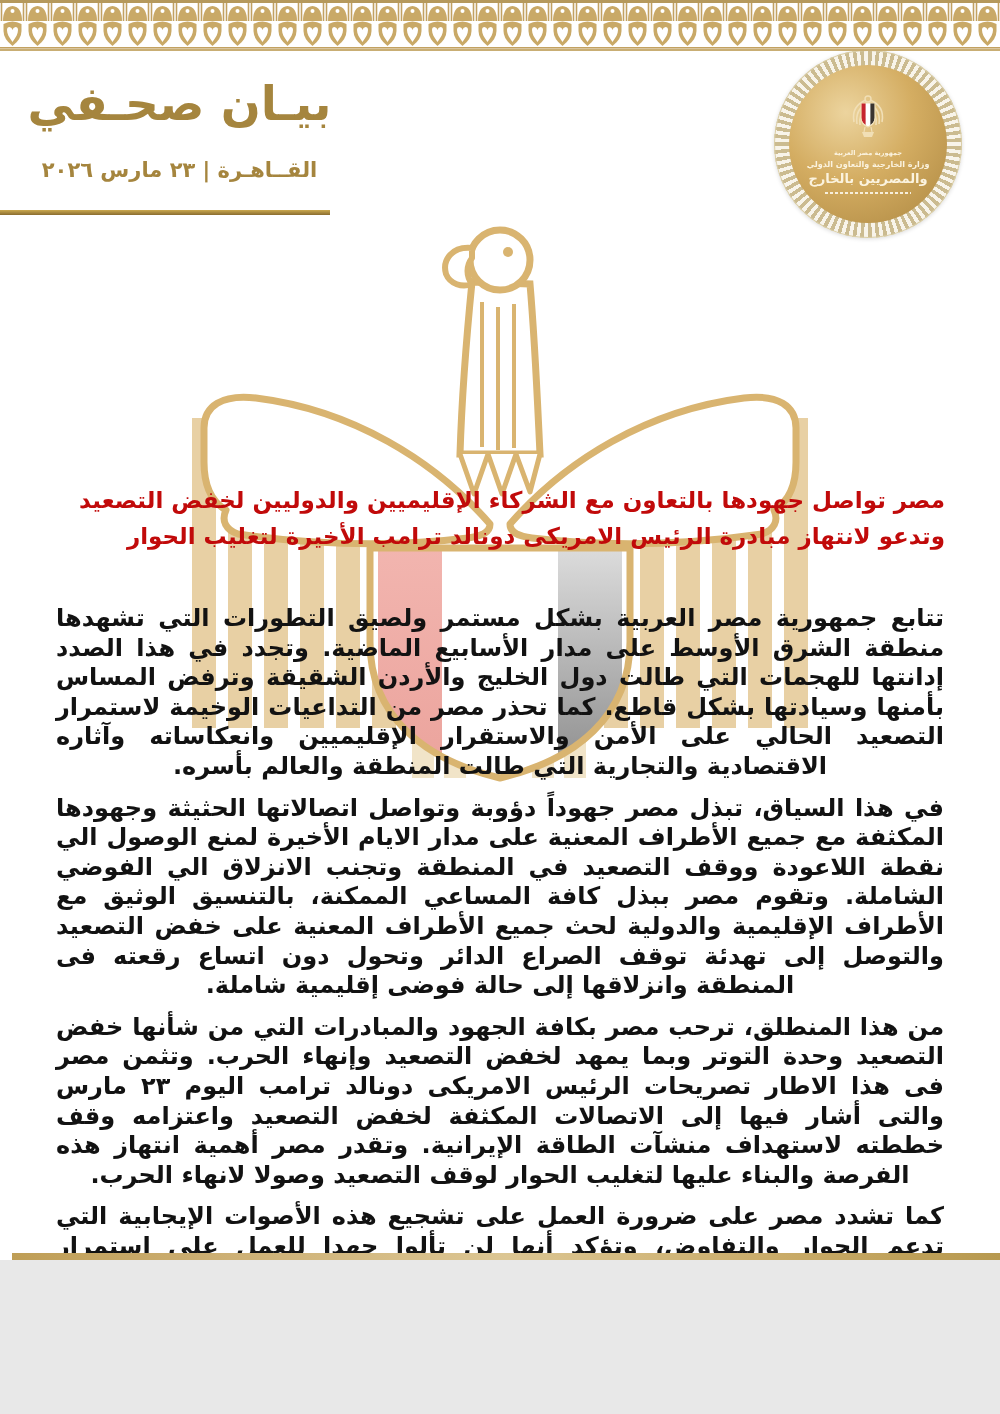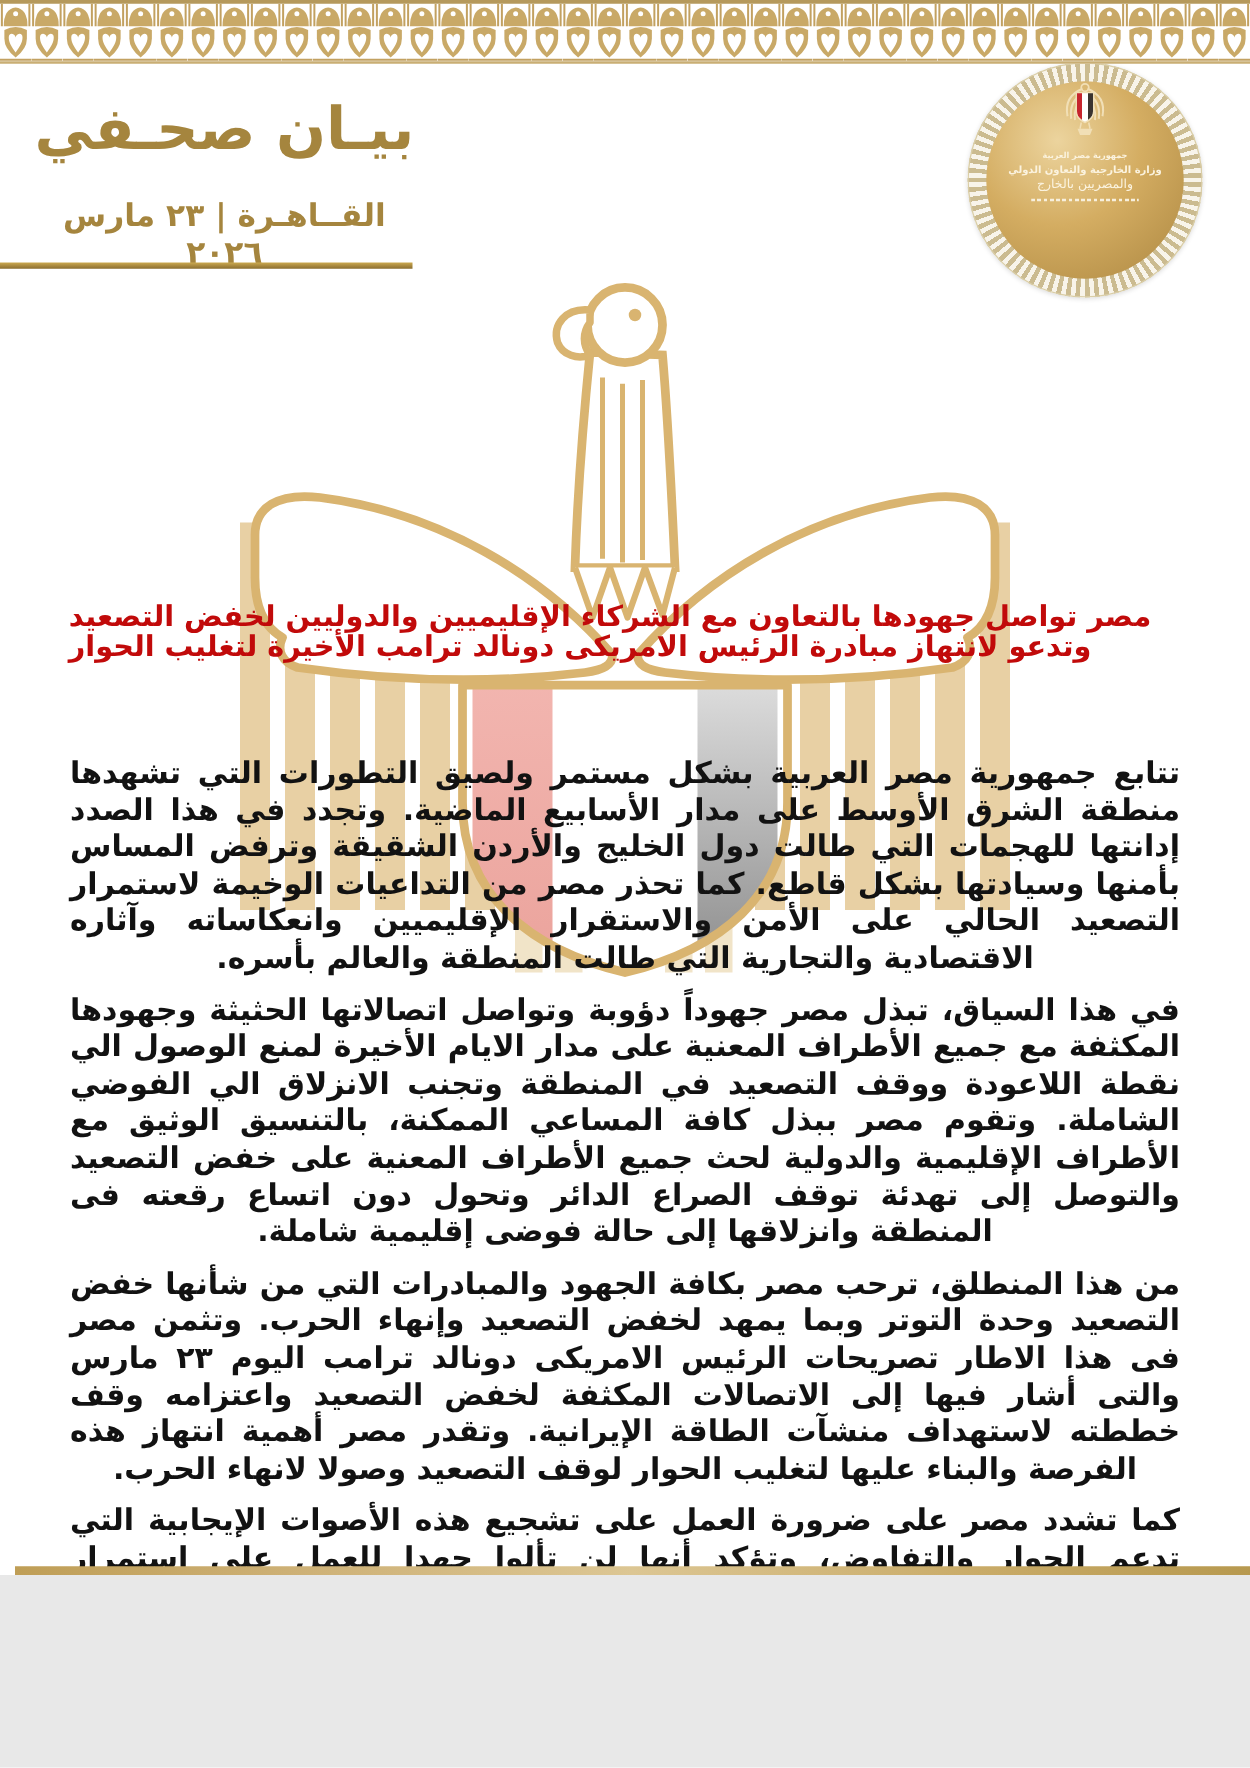--- a/index.html
+++ b/index.html
@@ -11,43 +11,43 @@
   
   .orn{position:absolute;left:0;right:0;display:flex;overflow:hidden;
        border-top:3px solid #b5995c;border-bottom:2px solid #c9ae74;background:#fff;z-index:3;}
   .orn.top{top:0;height:46px;}
   .orn.bottom{top:1332px;height:46px;transform:scaleY(-1);}
   .orn svg{flex:0 0 auto;display:block;}
 
   
   .title-block{position:absolute;left:22px;top:78px;width:315px;text-align:center;z-index:2;}
   .page-title{margin:0;font-size:47px;line-height:1.1;font-weight:700;color:#a5853e;direction:rtl;}
-  .dateline{margin-top:28px;font-size:25px;font-weight:700;color:#a5853e;direction:rtl;}
+  .dateline{margin-top:28px;font-size:21px;font-weight:700;color:#a5853e;direction:rtl;}
   .title-rule{position:absolute;left:0;top:210px;width:330px;height:5px;
     background:linear-gradient(180deg,#cba94f 0%,#8a6d2f 100%);z-index:2;}
 
   
   .seal{position:absolute;right:38px;top:50px;width:188px;height:188px;border-radius:50%;
     background:repeating-conic-gradient(from 0deg,#cbbb90 0deg 2.4deg,#f8f4ea 2.4deg 4.8deg);
     box-shadow:0 0 0 1px #d9cda6 inset, 0 1px 4px rgba(0,0,0,.15);z-index:1;}
   .seal-core{position:absolute;inset:15px;border-radius:50%;
     background:radial-gradient(circle at 36% 30%, #ecd49e 0%, #d4ad62 45%, #bb954d 80%, #b08a42 100%);
-    display:flex;flex-direction:column;align-items:center;text-align:center;}
+    display:flex;flex-direction:column;align-items:center;justify-content:center;text-align:center;}
   .seal-line1{font-size:6.5px;font-weight:700;color:#fbf3df;direction:rtl;margin-top:5px;}
   .seal-line2{font-size:8px;font-weight:700;color:#fbf3df;direction:rtl;margin-top:3px;}
-  .seal-line3{font-size:10px;font-weight:400;color:#fbf3df;direction:rtl;margin-top:2px;}
+  .seal-line3{font-size:13px;font-weight:700;color:#fbf3df;direction:rtl;margin-top:2px;}
   .seal-microline{margin-top:6px;width:86px;height:2px;
     background:repeating-linear-gradient(90deg,#f7efdc 0 3px,rgba(0,0,0,0) 3px 5px);}
 
   
   .watermark{position:absolute;left:180px;top:222px;width:640px;height:560px;z-index:0;}
 
   
   .headline{position:absolute;top:482px;left:55px;right:55px;margin:0;z-index:2;
-    direction:rtl;text-align:left;font-size:23px;line-height:24px;font-weight:700;color:#c10a0a;}
+    direction:rtl;text-align:right;font-size:23px;line-height:36px;font-weight:700;color:#c10a0a;}
   .bodytext{position:absolute;top:604px;left:56px;right:56px;z-index:2;
     direction:rtl;text-align:justify;text-align-last:center;
     font-size:24px;line-height:29.6px;font-weight:700;color:#121212;}
   .bodytext p{margin:0 0 12px 0;}
 
   
   .footer-band{position:absolute;left:12px;right:0;top:1253px;height:78px;z-index:3;
     background:linear-gradient(90deg,#bf9e56 0%,#cdb075 22%,#dcc693 50%,#c9ab68 78%,#b7994f 100%);
     display:flex;flex-direction:column;align-items:center;justify-content:center;gap:5px;}
   .footer-url{font-family:"Liberation Serif",serif;font-size:16px;letter-spacing:3px;

